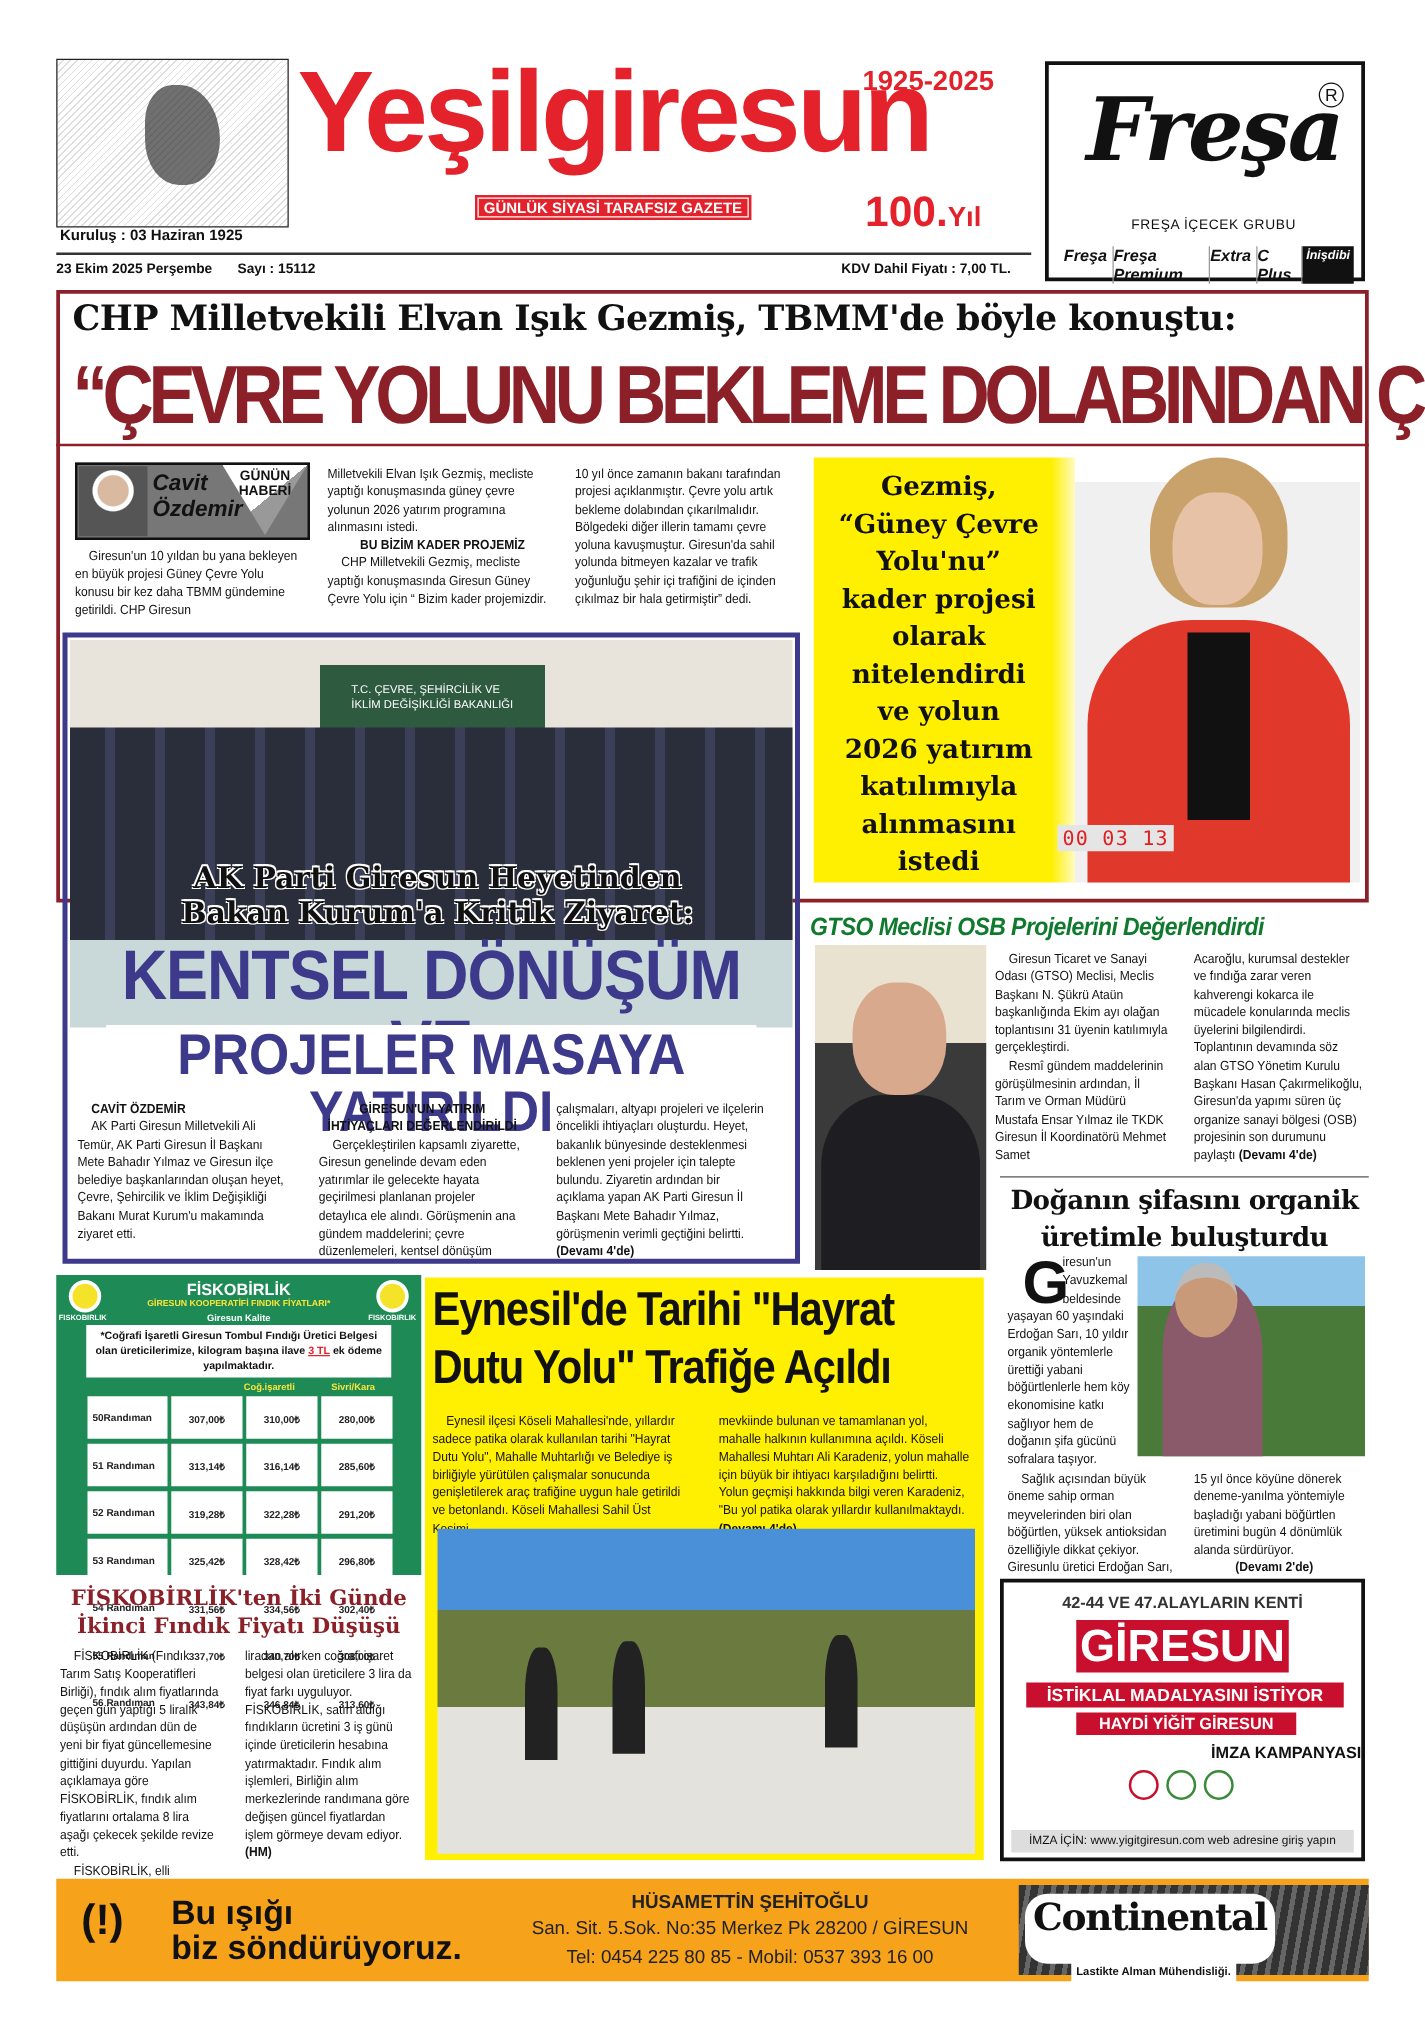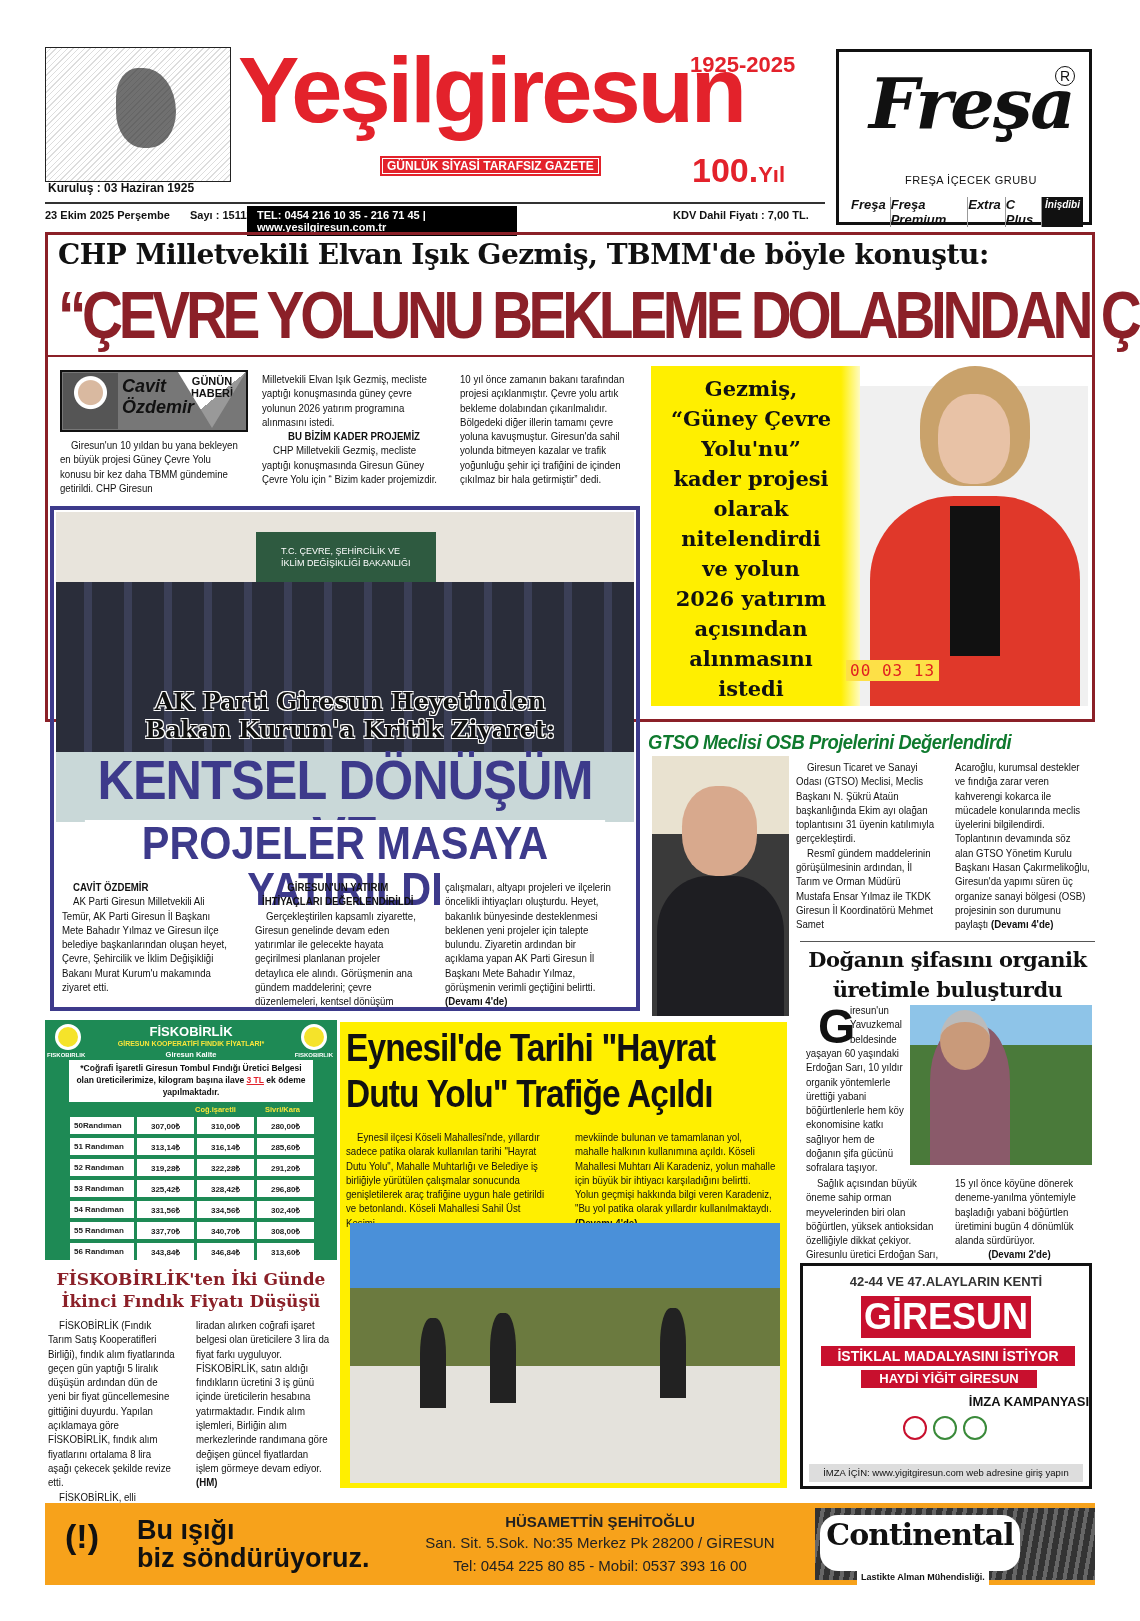--- a/index.html
+++ b/index.html
@@ -40,21 +40,21 @@
 .sub{font-weight:bold;text-align:center;text-indent:0!important}
 .cont{font-weight:bold}
 
 #yellowbox{left:651px;top:366px;width:215px;height:340px;background:linear-gradient(to right,#ffef00 0 190px,#fff 215px)}
 #yellowtext{left:651px;top:374px;width:200px;text-align:center;font-family:"DejaVu Serif",serif;font-weight:bold;font-size:21px;line-height:30px}
 #gezmis-photo{left:860px;top:366px;width:228px;height:340px;background:linear-gradient(#fff 0 20px,#f0f0f0 20px)}
 #gezmis-photo .hair{position:absolute;left:60px;top:0;width:110px;height:120px;background:#c9a26b;border-radius:50% 50% 40% 40%}
 #gezmis-photo .face{position:absolute;left:78px;top:28px;width:72px;height:90px;background:#e8c2a6;border-radius:45%}
 #gezmis-photo .jacket{position:absolute;left:10px;top:130px;width:210px;height:210px;background:#e0382a;border-radius:40% 40% 0 0}
 #gezmis-photo .shirt{position:absolute;left:90px;top:140px;width:50px;height:150px;background:#111}
-#timer{left:846px;top:660px;background:#fde047;color:#e02020;font-family:"DejaVu Sans Mono",monospace;font-size:16px;padding:1px 4px;letter-spacing:1px}
+#timer{left:846px;top:660px;background:#e5e5e5;color:#e02020;font-family:"DejaVu Sans Mono",monospace;font-size:16px;padding:1px 4px;letter-spacing:1px}
 
 #akbox{left:50px;top:506px;width:590px;height:505px;border:4px solid #3d3a8b}
 #akphoto{left:56px;top:512px;width:578px;height:310px;background:linear-gradient(#e8e4dc 0 40%,#c9d8d8 40%)}
 #akphoto .wall{position:absolute;left:200px;top:20px;width:180px;height:170px;background:#2e5a40}
 #akphoto .people{position:absolute;left:0;top:70px;width:578px;height:170px;background:repeating-linear-gradient(90deg,#2a2d3a 0 28px,#3b3f57 28px 36px,#2a2d3a 36px 40px)}
 #akphoto .walltxt{position:absolute;left:225px;top:33px;color:#fff;font-size:9px;line-height:12px}
 #ak-kicker{left:90px;top:688px;width:520px;text-align:center;font-family:"DejaVu Serif",serif;font-weight:bold;font-size:24px;line-height:28px;color:#111;text-shadow:1px 1px 0 #fff,-1px -1px 0 #fff,1px -1px 0 #fff,-1px 1px 0 #fff}
 #ak-h1{left:56px;top:752px;width:578px;text-align:center;font-size:56px;font-weight:bold;color:#3d3a8b;letter-spacing:-1px;transform:scaleX(.9);line-height:1}
 #ak-h2{left:56px;top:820px;width:578px;text-align:center;font-size:46px;font-weight:bold;color:#3d3a8b;transform:scaleX(.9);line-height:1;background:#fff}
 
@@ -73,21 +73,21 @@
 #fisko{left:45px;top:1020px;width:292px;height:240px;background:#1e8a55;color:#fff}
 #fisko .t{position:absolute;left:0;top:4px;width:100%;text-align:center;font-size:13px;font-weight:bold}
 #fisko .st{position:absolute;left:0;top:20px;width:100%;text-align:center;font-size:7px;font-weight:bold;color:#f8e53b}
 #fisko .q{position:absolute;left:0;top:30px;width:100%;text-align:center;font-size:7.5px;font-weight:bold}
 #fisko .lg{position:absolute;top:4px;width:26px;height:26px;border-radius:50%;background:#f5e32a;border:3px solid #fff}
 #fisko .lgtxt{position:absolute;top:32px;font-size:6px;font-weight:bold}
 #fisko .note{position:absolute;left:24px;top:40px;width:244px;height:42px;background:#fff;color:#111;font-size:8.5px;font-weight:bold;text-align:center;padding:2px 4px;line-height:12px}
 #fisko .note b{color:#e3222b;text-decoration:underline}
 #fisko .hdr{position:absolute;top:85px;font-size:7.5px;font-weight:bold;color:#f8e53b}
 #fisko table{position:absolute;left:22px;top:93px;width:250px;border-collapse:separate;border-spacing:3px 4px}
-#fisko td{background:#fff;color:#222;font-size:8px;font-weight:bold;text-align:center;height:17px;padding:2px 2px}
+#fisko td{background:#fff;color:#222;font-size:8px;font-weight:bold;text-align:center;height:34px;padding:2px 2px}
 #fisko td:first-child{text-align:left;padding-left:4px;width:64px}
 #fisko-h{left:45px;top:1268px;width:292px;text-align:center;font-family:"DejaVu Serif",serif;font-weight:bold;font-size:17px;line-height:22px;color:#8b2028}
 
 #eyn{left:340px;top:1022px;width:447px;height:466px;background:#ffef00}
 #eyn-h{left:346px;top:1025px;width:440px;font-size:38px;font-weight:bold;line-height:46px;letter-spacing:-1px;transform:scaleX(.88);transform-origin:left;white-space:nowrap}
 #eyn-photo{left:350px;top:1223px;width:430px;height:260px;background:linear-gradient(#4a90d9 0 25%,#6b7a3f 25% 55%,#e4e2dc 55%)}
 #eyn-photo .p{position:absolute;width:26px;height:90px;background:#222;border-radius:40% 40% 0 0}
 
 #gad{left:800px;top:1263px;width:292px;height:226px;border:3px solid #111}
 #gad .t1{position:absolute;left:0;top:8px;width:100%;text-align:center;font-size:13px;font-weight:bold;color:#333}
@@ -119,21 +119,20 @@
   </div>
 <div class="abs" id="founded">Kuruluş : 03 Haziran 1925</div>
 <div class="abs" id="brand">Yeşilgiresun</div>
 <div class="abs" id="years">1925-2025</div>
 <div class="abs" id="tagline">GÜNLÜK SİYASİ TARAFSIZ GAZETE</div>
 <div class="abs" id="centennial"><span>100.</span><small>Yıl</small></div>
 <div class="abs" id="rule1"></div>
 <div class="abs" id="infobar">
   <span style="left:0">23 Ekim 2025 Perşembe</span>
   <span style="left:145px">Sayı : 15112</span>
-  <span id="tel">TEL: 0454 216 10 35  -  216 71 45 | www.yesilgiresun.com.tr</span>
   <span style="left:628px">KDV Dahil Fiyatı : 7,00 TL.</span>
 </div>
 <div class="abs" id="fresa">
   <div class="big">Freşa</div>
   <div class="reg">R</div>
   <div class="grp">FREŞA İÇECEK GRUBU</div>
   <div class="brands">
     <span>Freşa</span>
     <span>Freşa Premium</span>
     <span>Extra</span>
@@ -167,21 +166,21 @@
 <div class="abs" id="yellowbox"></div>
 <div class="abs" id="yellowtext">
   <div>Gezmiş,</div>
   <div>“Güney Çevre</div>
   <div>Yolu'nu”</div>
   <div>kader projesi</div>
   <div>olarak</div>
   <div>nitelendirdi</div>
   <div>ve yolun</div>
   <div>2026 yatırım</div>
-  <div>açısından</div>
+  <div>katılımıyla</div>
   <div>alınmasını</div>
   <div>istedi</div>
 </div>
 <div class="abs" id="gezmis-photo">
     <div class="jacket"></div>
     <div class="shirt"></div>
     <div class="hair"></div>
     <div class="face"></div>
   </div>
 <div class="abs" id="timer">00 03 13</div>

